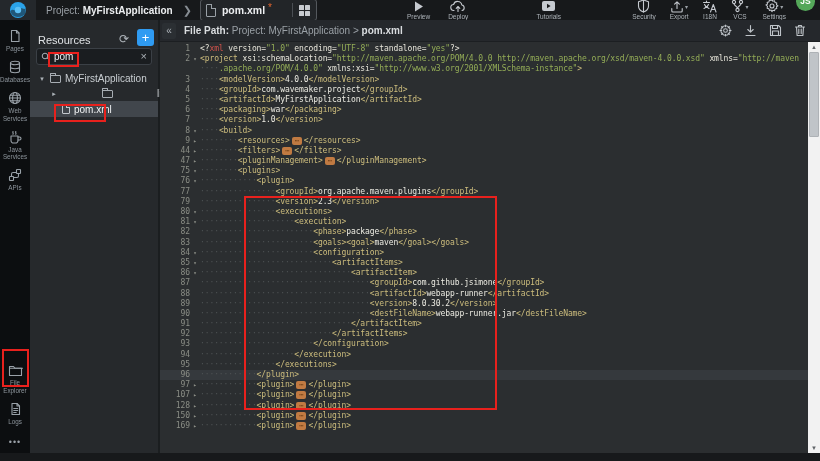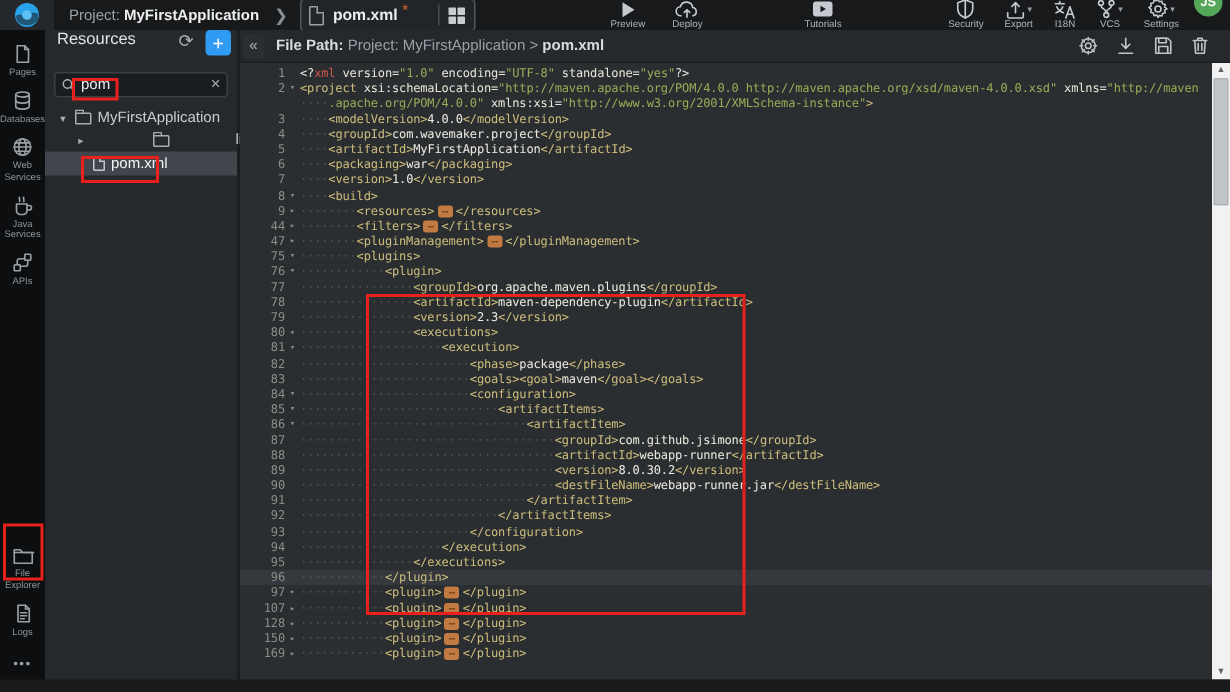--- a/index.html
+++ b/index.html
@@ -40,21 +40,21 @@
 
   
   .sidebar { width:30px; background:#0c0e10; display:flex; flex-direction:column; align-items:center; padding-top:5px; flex:0 0 auto; }
   .side-item { display:flex; flex-direction:column; align-items:center; gap:2px; color:#99a1a8; padding:4px 0; width:30px; cursor:pointer; }
   .side-item .slbl { font-size:6.3px; text-align:center; line-height:1.15; color:#8d959c; }
   .side-spacer { flex:1; }
   .side-dots { color:#9aa1a8; font-size:9px; letter-spacing:1px; padding:8px 0 6px; }
 
   
   .resources { width:130px; background:#26292c; flex:0 0 auto; border-right:2px solid #1b1e20; position:relative; }
-  .res-head { display:flex; align-items:flex-start; height:26px; padding:0 4px 0 8px; }
+  .res-head { display:flex; align-items:flex-end; height:26px; padding:0 4px 0 8px; }
   .res-title { color:#dfe2e5; font-size:11px; flex:1; }
   .res-refresh { color:#aab0b6; font-size:12px; background:none; border:none; cursor:pointer; padding:0 4px; }
   .res-add { width:17px; height:17px; background:#2f9bf2; color:#fff; border:none; border-radius:3px; font-size:13px;
      line-height:15px; text-align:center; cursor:pointer; margin-left:4px; }
   .searchbox { margin:2px 6px 6px 6px; height:17px; background:#1a1d20; border:1px solid #3b4046; border-radius:3px;
      display:flex; align-items:center; padding:0 4px; gap:3px; }
   .searchbox input { flex:1; min-width:0; background:transparent; border:none; outline:none; color:#eceef0;
      font-size:10px; font-family:"Liberation Sans",sans-serif; }
   .search-glyph { width:10px; height:10px; flex:0 0 auto; }
   .search-clear { color:#aab0b6; font-size:11px; background:none; border:none; cursor:pointer; line-height:1; }
@@ -398,21 +398,20 @@
             <div class="code-row"><span class="gut-num">5</span><span class="gut-fold"></span><span class="code-content"><span class="t-ws">····</span><span class="t-tag">&lt;artifactId&gt;</span><span class="t-plain">MyFirstApplication</span><span class="t-tag">&lt;/artifactId&gt;</span></span></div>
             <div class="code-row"><span class="gut-num">6</span><span class="gut-fold"></span><span class="code-content"><span class="t-ws">····</span><span class="t-tag">&lt;packaging&gt;</span><span class="t-plain">war</span><span class="t-tag">&lt;/packaging&gt;</span></span></div>
             <div class="code-row"><span class="gut-num">7</span><span class="gut-fold"></span><span class="code-content"><span class="t-ws">····</span><span class="t-tag">&lt;version&gt;</span><span class="t-plain">1.0</span><span class="t-tag">&lt;/version&gt;</span></span></div>
             <div class="code-row"><span class="gut-num">8</span><span class="gut-fold">▾</span><span class="code-content"><span class="t-ws">····</span><span class="t-tag">&lt;build&gt;</span></span></div>
             <div class="code-row"><span class="gut-num">9</span><span class="gut-fold">▸</span><span class="code-content"><span class="t-ws">········</span><span class="t-tag">&lt;resources&gt;</span><span class="t-fold">⋯</span><span class="t-tag">&lt;/resources&gt;</span></span></div>
             <div class="code-row"><span class="gut-num">44</span><span class="gut-fold">▸</span><span class="code-content"><span class="t-ws">········</span><span class="t-tag">&lt;filters&gt;</span><span class="t-fold">⋯</span><span class="t-tag">&lt;/filters&gt;</span></span></div>
             <div class="code-row"><span class="gut-num">47</span><span class="gut-fold">▸</span><span class="code-content"><span class="t-ws">········</span><span class="t-tag">&lt;pluginManagement&gt;</span><span class="t-fold">⋯</span><span class="t-tag">&lt;/pluginManagement&gt;</span></span></div>
             <div class="code-row"><span class="gut-num">75</span><span class="gut-fold">▾</span><span class="code-content"><span class="t-ws">········</span><span class="t-tag">&lt;plugins&gt;</span></span></div>
             <div class="code-row"><span class="gut-num">76</span><span class="gut-fold">▾</span><span class="code-content"><span class="t-ws">············</span><span class="t-tag">&lt;plugin&gt;</span></span></div>
             <div class="code-row"><span class="gut-num">77</span><span class="gut-fold"></span><span class="code-content"><span class="t-ws">················</span><span class="t-tag">&lt;groupId&gt;</span><span class="t-plain">org.apache.maven.plugins</span><span class="t-tag">&lt;/groupId&gt;</span></span></div>
-            <div class="code-row"><span class="gut-num">78</span><span class="gut-fold"></span><span class="code-content"><span class="t-ws">················</span><span class="t-tag">&lt;artifactId&gt;</span><span class="t-plain">maven-dependency-plugin</span><span class="t-tag">&lt;/artifactId&gt;</span></span></div>
             <div class="code-row"><span class="gut-num">79</span><span class="gut-fold"></span><span class="code-content"><span class="t-ws">················</span><span class="t-tag">&lt;version&gt;</span><span class="t-plain">2.3</span><span class="t-tag">&lt;/version&gt;</span></span></div>
             <div class="code-row"><span class="gut-num">80</span><span class="gut-fold">▾</span><span class="code-content"><span class="t-ws">················</span><span class="t-tag">&lt;executions&gt;</span></span></div>
             <div class="code-row"><span class="gut-num">81</span><span class="gut-fold">▾</span><span class="code-content"><span class="t-ws">····················</span><span class="t-tag">&lt;execution&gt;</span></span></div>
             <div class="code-row"><span class="gut-num">82</span><span class="gut-fold"></span><span class="code-content"><span class="t-ws">························</span><span class="t-tag">&lt;phase&gt;</span><span class="t-plain">package</span><span class="t-tag">&lt;/phase&gt;</span></span></div>
             <div class="code-row"><span class="gut-num">83</span><span class="gut-fold"></span><span class="code-content"><span class="t-ws">························</span><span class="t-tag">&lt;goals&gt;</span><span class="t-tag">&lt;goal&gt;</span><span class="t-plain">maven</span><span class="t-tag">&lt;/goal&gt;</span><span class="t-tag">&lt;/goals&gt;</span></span></div>
             <div class="code-row"><span class="gut-num">84</span><span class="gut-fold">▾</span><span class="code-content"><span class="t-ws">························</span><span class="t-tag">&lt;configuration&gt;</span></span></div>
             <div class="code-row"><span class="gut-num">85</span><span class="gut-fold">▾</span><span class="code-content"><span class="t-ws">····························</span><span class="t-tag">&lt;artifactItems&gt;</span></span></div>
             <div class="code-row"><span class="gut-num">86</span><span class="gut-fold">▾</span><span class="code-content"><span class="t-ws">································</span><span class="t-tag">&lt;artifactItem&gt;</span></span></div>
             <div class="code-row"><span class="gut-num">87</span><span class="gut-fold"></span><span class="code-content"><span class="t-ws">····································</span><span class="t-tag">&lt;groupId&gt;</span><span class="t-plain">com.github.jsimone</span><span class="t-tag">&lt;/groupId&gt;</span></span></div>
             <div class="code-row"><span class="gut-num">88</span><span class="gut-fold"></span><span class="code-content"><span class="t-ws">····································</span><span class="t-tag">&lt;artifactId&gt;</span><span class="t-plain">webapp-runner</span><span class="t-tag">&lt;/artifactId&gt;</span></span></div>

